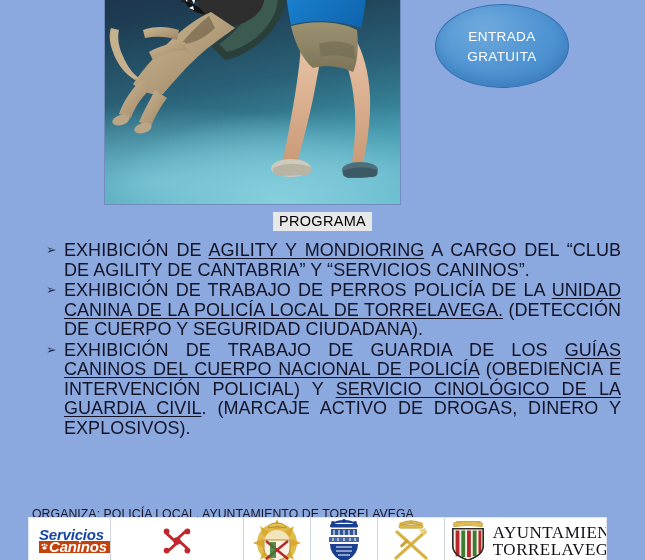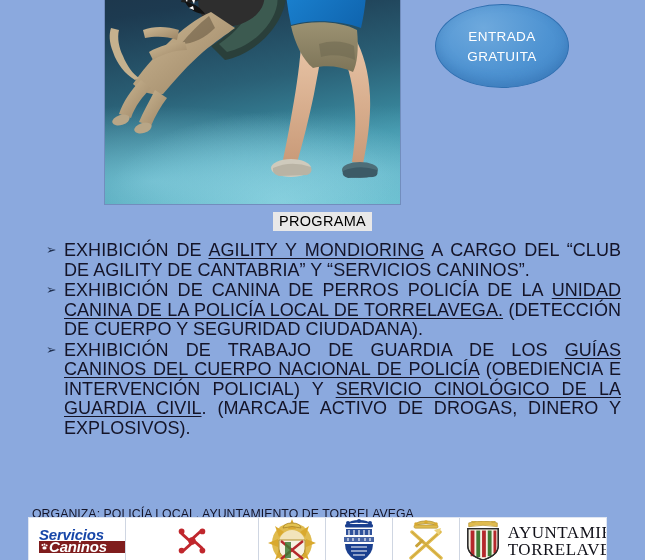--- a/index.html
+++ b/index.html
@@ -151,21 +151,21 @@
   .sc .l1, .sc .l2 {
     font-family: "Liberation Sans", sans-serif;
     font-weight: bold;
     font-style: italic;
     font-size: 15px;
     line-height: 12px;
     letter-spacing: -.2px;
     margin-left: 10px;
   }
   .sc .l1 { color: #1746a8; }
-  .sc .l2 { background: #7f1d1d; color: #ffffff; padding: 0 18px 0 10px; position: relative; }
+  .sc .l2 { background: #c2410c; color: #ffffff; padding: 0 3px 0 10px; position: relative; }
   .sc .paw {
     position: absolute; left: 2px; top: 2px; width: 7px; height: 7px;
   }
 
   
   .ac { flex: 0 0 132px; gap: 6px; }
   .ac .mark { width: 32px; height: 32px; flex: 0 0 32px; }
   .ac .words { line-height: 1; }
   .ac .w1 { font-size: 16px; font-weight: bold; color: #1b2433; letter-spacing: .2px; }
   .ac .w2 { font-size: 15px; font-weight: bold; color: #c0272d; letter-spacing: -.1px; }
@@ -260,21 +260,21 @@
   <span class="programa">PROGRAMA</span>
 </div>
 
 <div class="bullets">
   <div class="bullet-row">
     <span class="bullet-mark">➢</span>
     <span class="bullet-text"><span>EXHIBICIÓN DE </span><u>AGILITY Y MONDIORING</u><span> A CARGO DEL “CLUB DE AGILITY DE CANTABRIA” Y “SERVICIOS CANINOS”.</span></span>
   </div>
   <div class="bullet-row">
     <span class="bullet-mark">➢</span>
-    <span class="bullet-text"><span>EXHIBICIÓN DE CANINA DE PERROS POLICÍA DE LA </span><u>UNIDAD CANINA DE LA POLICÍA LOCAL DE TORRELAVEGA.</u><span> (DETECCIÓN DE CUERPO Y SEGURIDAD CIUDADANA).</span></span>
+    <span class="bullet-text"><span>EXHIBICIÓN DE TRABAJO DE PERROS POLICÍA DE LA </span><u>UNIDAD CANINA DE LA POLICÍA LOCAL DE TORRELAVEGA.</u><span> (DETECCIÓN DE CUERPO Y SEGURIDAD CIUDADANA).</span></span>
   </div>
   <div class="bullet-row">
     <span class="bullet-mark">➢</span>
     <span class="bullet-text"><span>EXHIBICIÓN DE TRABAJO DE GUARDIA DE LOS </span><u>GUÍAS CANINOS DEL CUERPO NACIONAL DE POLICÍA</u><span> (OBEDIENCIA E INTERVENCIÓN POLICIAL) Y </span><u>SERVICIO CINOLÓGICO DE LA GUARDIA CIVIL</u><span>. (MARCAJE ACTIVO DE DROGAS, DINERO Y EXPLOSIVOS).</span></span>
   </div>
 </div>
 
 <div class="foot organiza"><u>ORGANIZA</u><span>: POLICÍA LOCAL. AYUNTAMIENTO DE TORRELAVEGA</span></div>
 
 <div class="foot colabora"><u>COLABORA</u><span>:</span></div>

